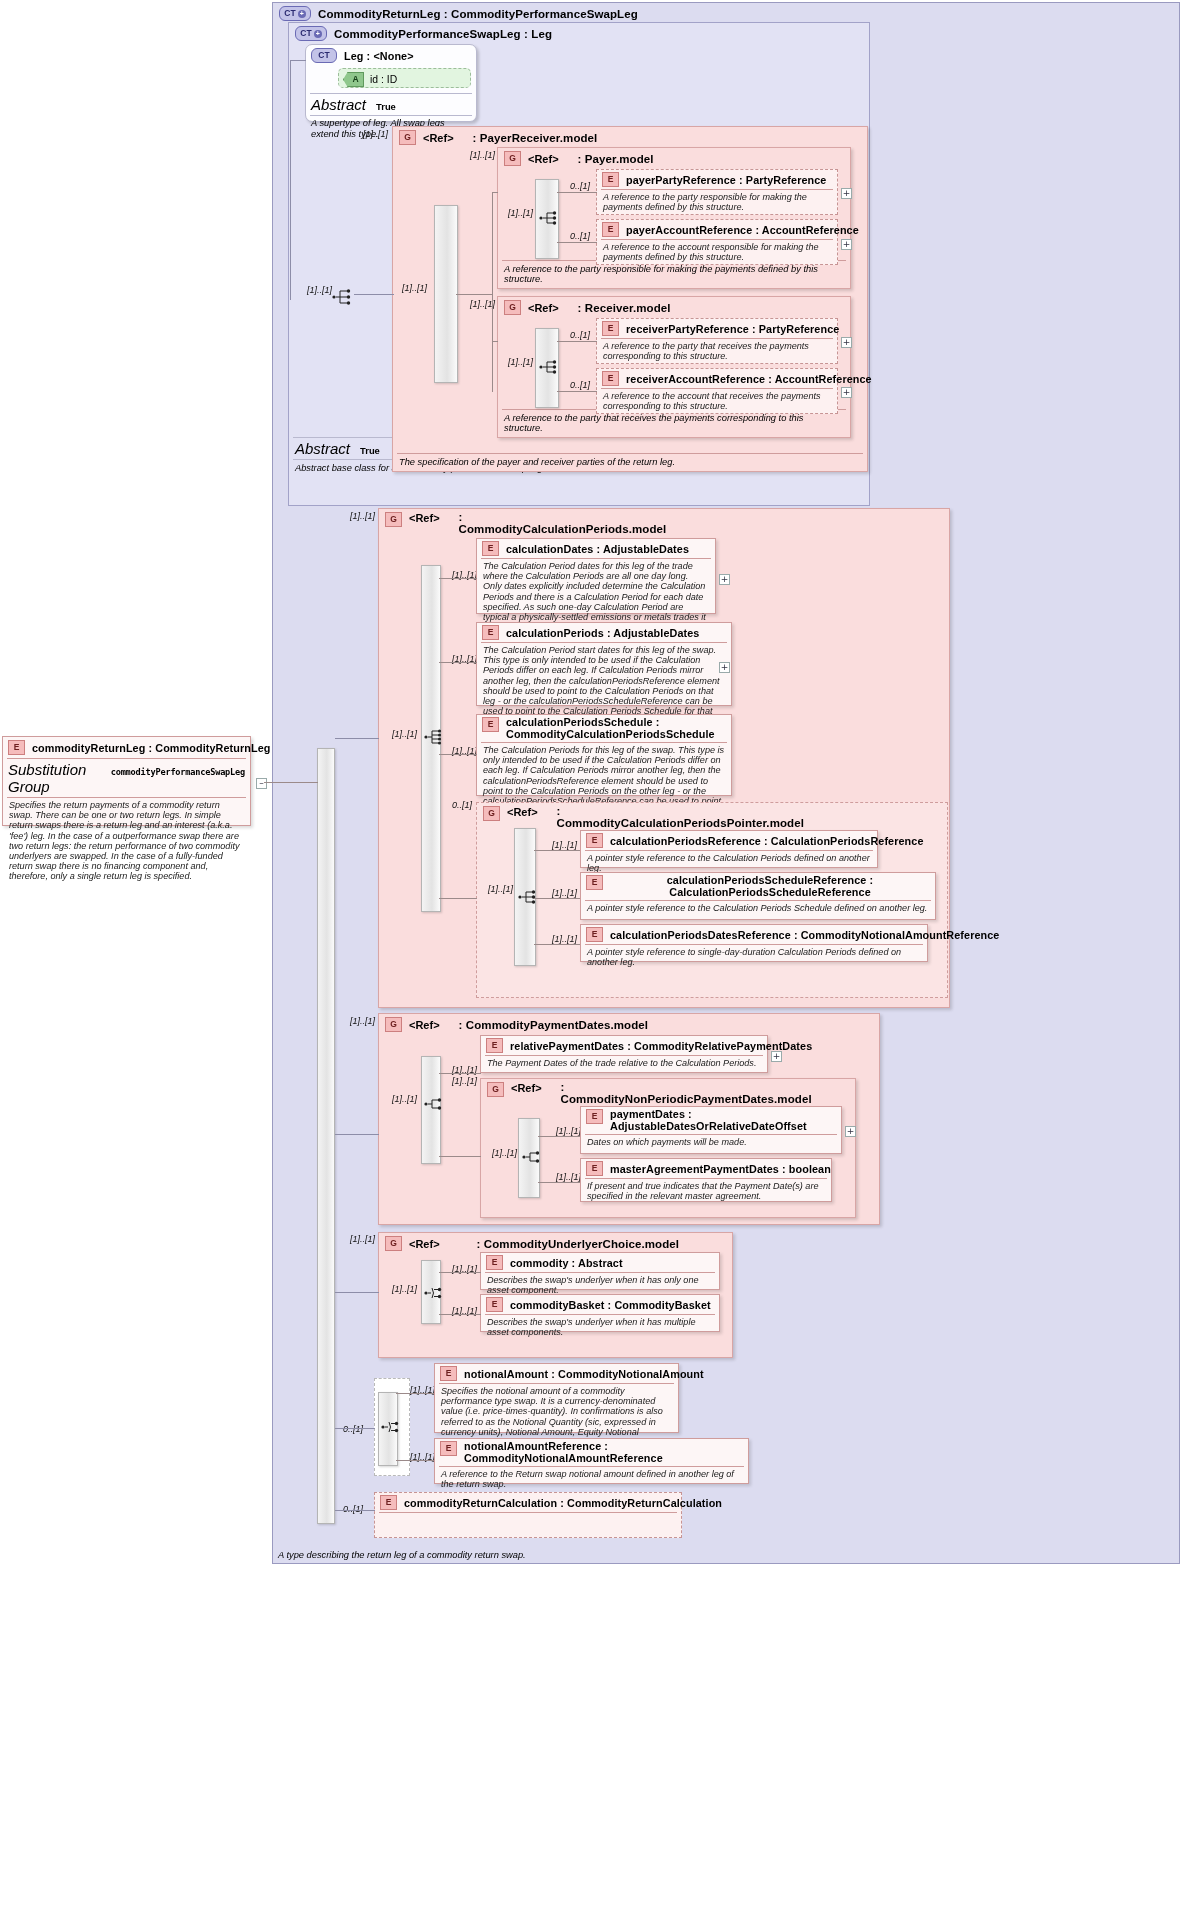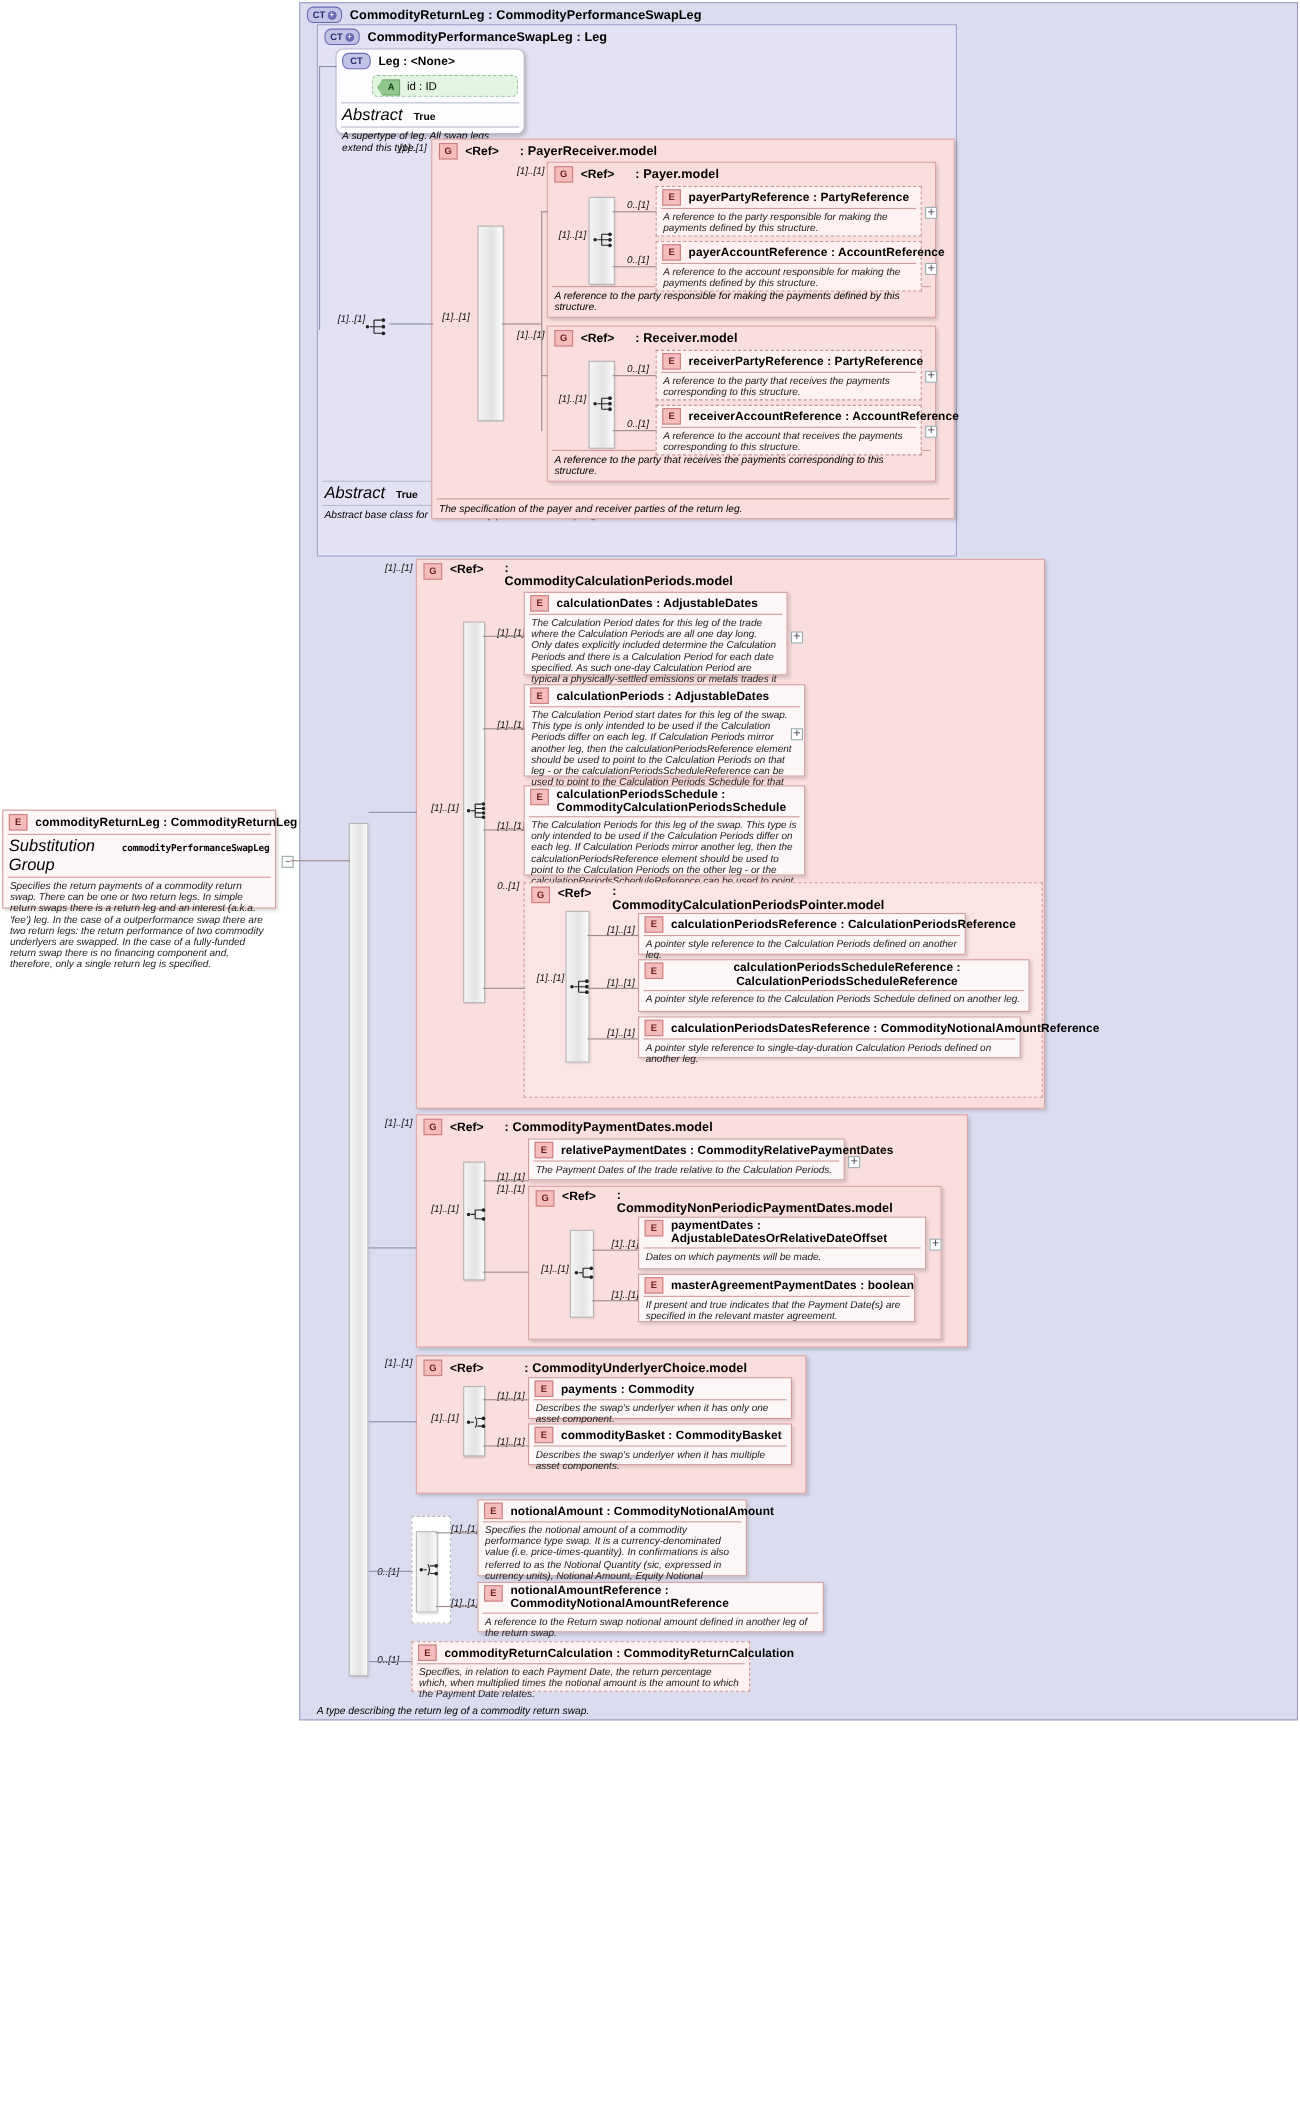--- a/index.html
+++ b/index.html
@@ -81,21 +81,21 @@
 
   <div class="box ct-outer" style="left:272px;top:2px;width:908px;height:1562px;">
     <div class="hdr">
       <span class="chip chip-ctp">
         <span>CT</span>
           <span class="pl">+</span>
       </span>
       <span class="ttl">CommodityReturnLeg : CommodityPerformanceSwapLeg</span>
     </div>
   </div>
-  <div class="rootfoot" style="left:288px;top:1550px;width:600px;">A type describing the return leg of a commodity return swap.</div>
+  <div class="rootfoot" style="left:278px;top:1550px;width:600px;">A type describing the return leg of a commodity return swap.</div>
 
   <div class="box ct-inner" style="left:288px;top:22px;width:582px;height:484px;">
     <div class="hdr">
       <span class="chip chip-ctp">
         <span>CT</span>
           <span class="pl">+</span>
       </span>
       <span class="ttl">CommodityPerformanceSwapLeg : Leg</span>
     </div>
     <div style="position:absolute;left:0;bottom:28px;width:100%;">
@@ -551,21 +551,21 @@
       </svg>
   </div>
   <div class="hl-g" style="left:335px;top:1292px;width:44px;"></div>
 
   <div class="card" style="left:452px;top:1264px;">[1]..[1]</div>
   <div class="box el-solid" style="left:480px;top:1252px;width:240px;height:38px;">
     <div class="hdr" style="padding:2px 5px;">
       <span class="chip chip-e">
           <span>E</span>
         </span>
-      <span class="ttl sm">payments  : Commodity</span>
+      <span class="ttl sm">commodity  : Abstract</span>
     </div>
     <div class="sep"></div>
     <div class="desc tight">Describes the swap's underlyer when it has only one asset component.</div>
   </div>
   <div class="hl" style="left:439px;top:1272px;width:42px;"></div>
 
   <div class="card" style="left:452px;top:1306px;">[1]..[1]</div>
   <div class="box el-solid" style="left:480px;top:1294px;width:240px;height:38px;">
     <div class="hdr" style="padding:2px 5px;">
       <span class="chip chip-e">
@@ -621,17 +621,16 @@
 
   <div class="card" style="left:343px;top:1504px;">0..[1]</div>
   <div class="box el-dash" style="left:374px;top:1492px;width:308px;height:46px;">
     <div class="hdr" style="padding:2px 5px;">
       <span class="chip chip-e">
           <span>E</span>
         </span>
       <span class="ttl sm">commodityReturnCalculation : CommodityReturnCalculation</span>
     </div>
     <div class="sep"></div>
-    <div class="desc tight">Specifies, in relation to each Payment Date, the return percentage which, when multiplied times the notional amount is the amount to which the Payment Date relates.</div>
   </div>
   <div class="hl-g" style="left:335px;top:1510px;width:40px;"></div>
 
 </div>
 
 </body></html>

